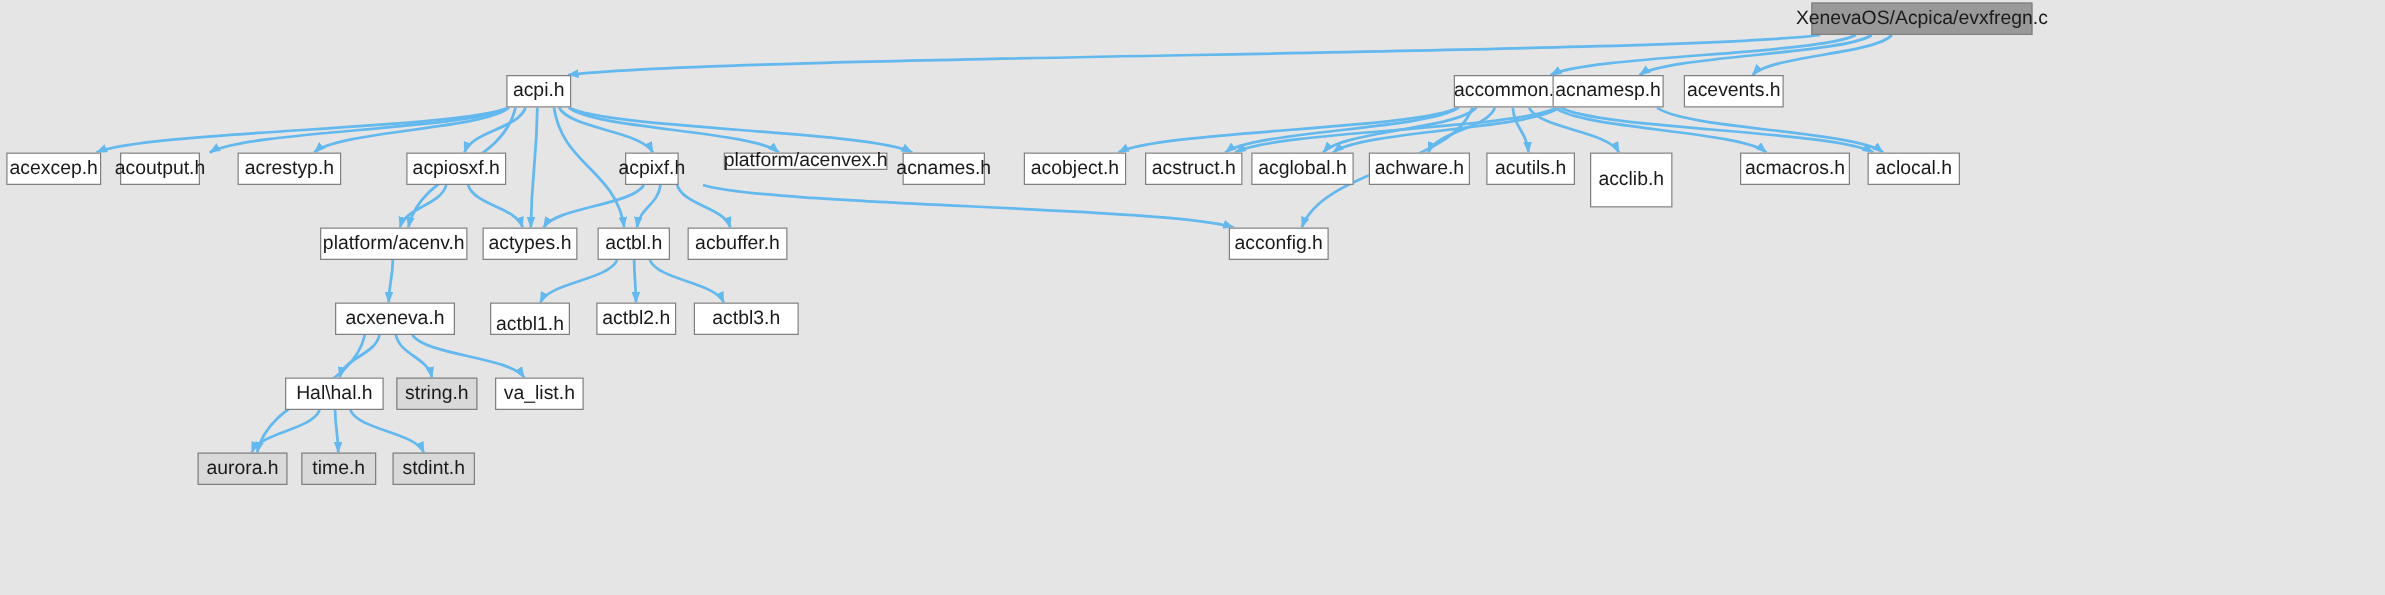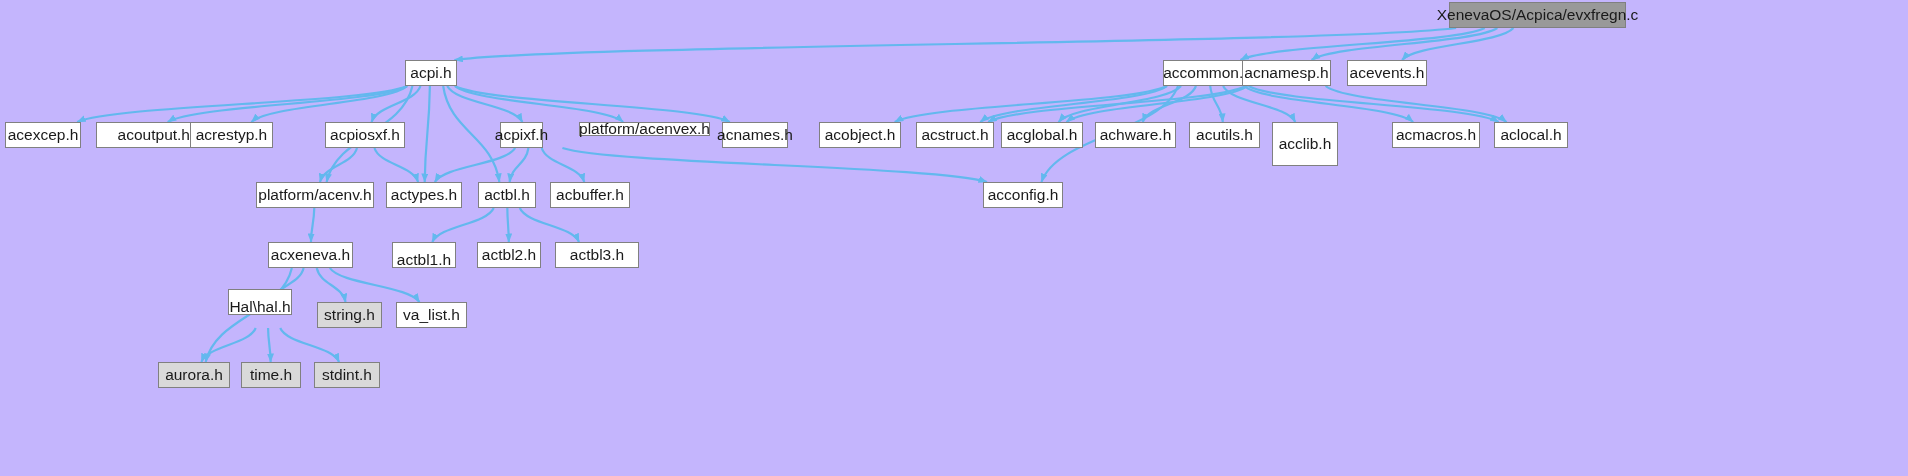--- a/index.html
+++ b/index.html
@@ -5,21 +5,21 @@
 <style>
   html, body {
     margin: 0;
     padding: 0;
     background: #000000;
   }
   #graph-root {
     position: relative;
     width: 1908px;
     height: 476px;
-    background: #c4b5fd;
+    background: #e5e5e5;
     font-family: "Liberation Sans", "DejaVu Sans", sans-serif;
     overflow: hidden;
   }
   #edge-layer {
     position: absolute;
     left: 0;
     top: 0;
     width: 1908px;
     height: 476px;
     pointer-events: none;
@@ -120,21 +120,21 @@
       </div>
       <div class="node" style="left: 1242px; top: 60px; width: 89px; height: 26px;">
         <span class="node-label">acnamesp.h</span>
       </div>
       <div class="node" style="left: 1347px; top: 60px; width: 80px; height: 26px;">
         <span class="node-label">acevents.h</span>
       </div>
       <div class="node" style="left: 5px; top: 122px; width: 76px; height: 26px;">
         <span class="node-label">acexcep.h</span>
       </div>
-      <div class="node" style="left: 96px; top: 122px; width: 95px; height: 26px; justify-content: flex-end;">
+      <div class="node" style="left: 96px; top: 122px; width: 64px; height: 26px;">
         <span class="node-label">acoutput.h</span>
       </div>
       <div class="node" style="left: 190px; top: 122px; width: 83px; height: 26px;">
         <span class="node-label">acrestyp.h</span>
       </div>
       <div class="node" style="left: 325px; top: 122px; width: 80px; height: 26px;">
         <span class="node-label">acpiosxf.h</span>
       </div>
       <div class="node" style="left: 500px; top: 122px; width: 43px; height: 26px;">
         <span class="node-label">acpixf.h</span>
@@ -177,33 +177,33 @@
       </div>
       <div class="node" style="left: 478px; top: 182px; width: 58px; height: 26px;">
         <span class="node-label">actbl.h</span>
       </div>
       <div class="node" style="left: 550px; top: 182px; width: 80px; height: 26px;">
         <span class="node-label">acbuffer.h</span>
       </div>
       <div class="node" style="left: 983px; top: 182px; width: 80px; height: 26px;">
         <span class="node-label">acconfig.h</span>
       </div>
-      <div class="node" style="left: 268px; top: 242px; width: 85px; height: 26px; text-align: right;">
+      <div class="node" style="left: 268px; top: 242px; width: 96px; height: 26px; text-align: right;">
         <span class="node-label">acxeneva.h</span>
       </div>
       <div class="node" style="left: 392px; top: 242px; width: 64px; height: 26px; align-items: flex-end;">
         <span class="node-label">actbl1.h</span>
       </div>
       <div class="node" style="left: 477px; top: 242px; width: 64px; height: 26px;">
         <span class="node-label">actbl2.h</span>
       </div>
       <div class="node" style="left: 555px; top: 242px; width: 84px; height: 26px;">
         <span class="node-label">actbl3.h</span>
       </div>
-      <div class="node" style="left: 228px; top: 289px; width: 64px; height: 26px; align-items: flex-end;">
+      <div class="node" style="left: 228px; top: 302px; width: 79px; height: 26px;">
         <span class="node-label">Hal\hal.h</span>
       </div>
       <div class="node filled-gray" style="left: 317px; top: 302px; width: 65px; height: 26px;">
         <span class="node-label">string.h</span>
       </div>
       <div class="node" style="left: 396px; top: 302px; width: 71px; height: 26px;">
         <span class="node-label">va_list.h</span>
       </div>
       <div class="node filled-gray" style="left: 158px; top: 362px; width: 72px; height: 26px;">
         <span class="node-label">aurora.h</span>

